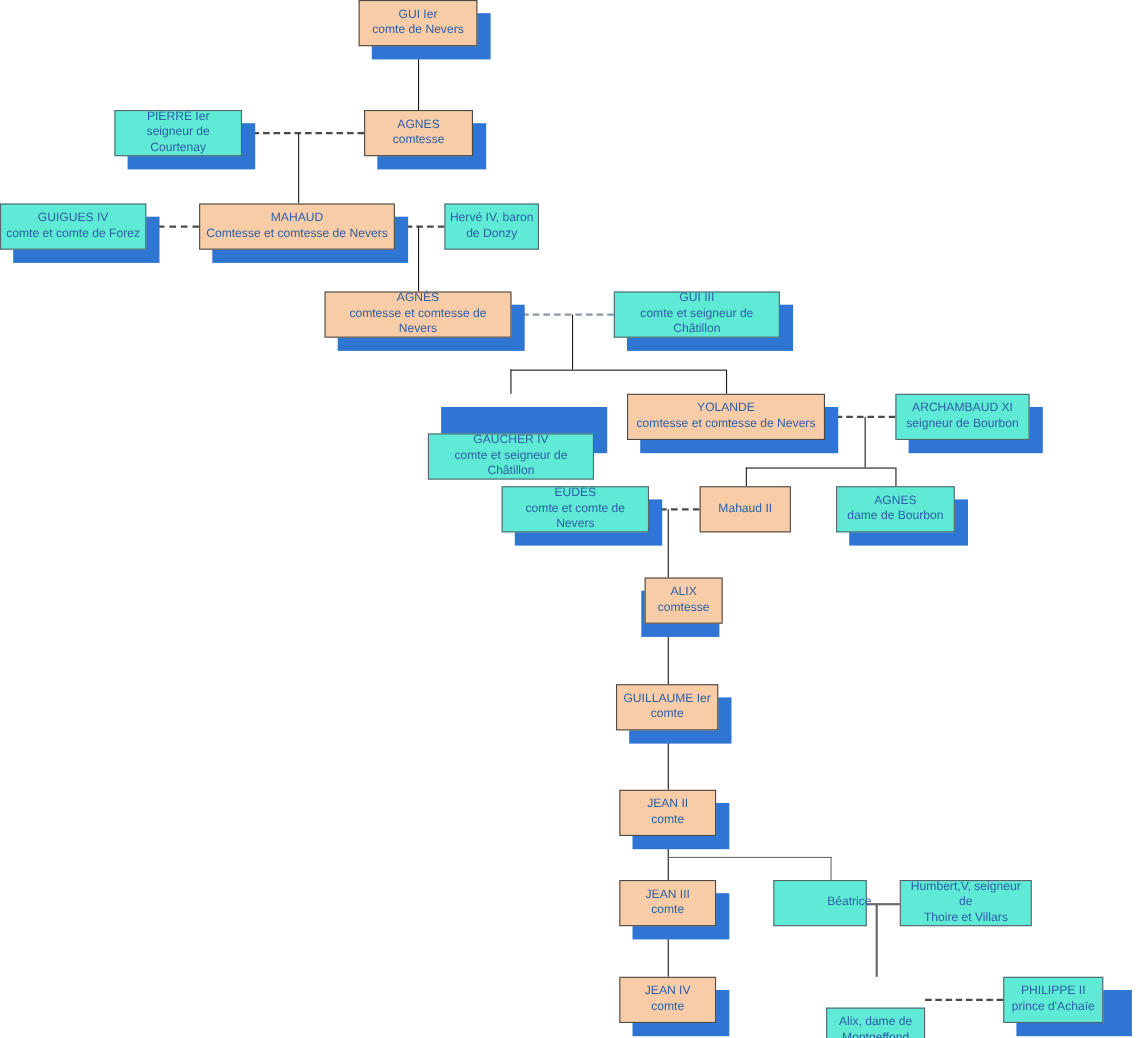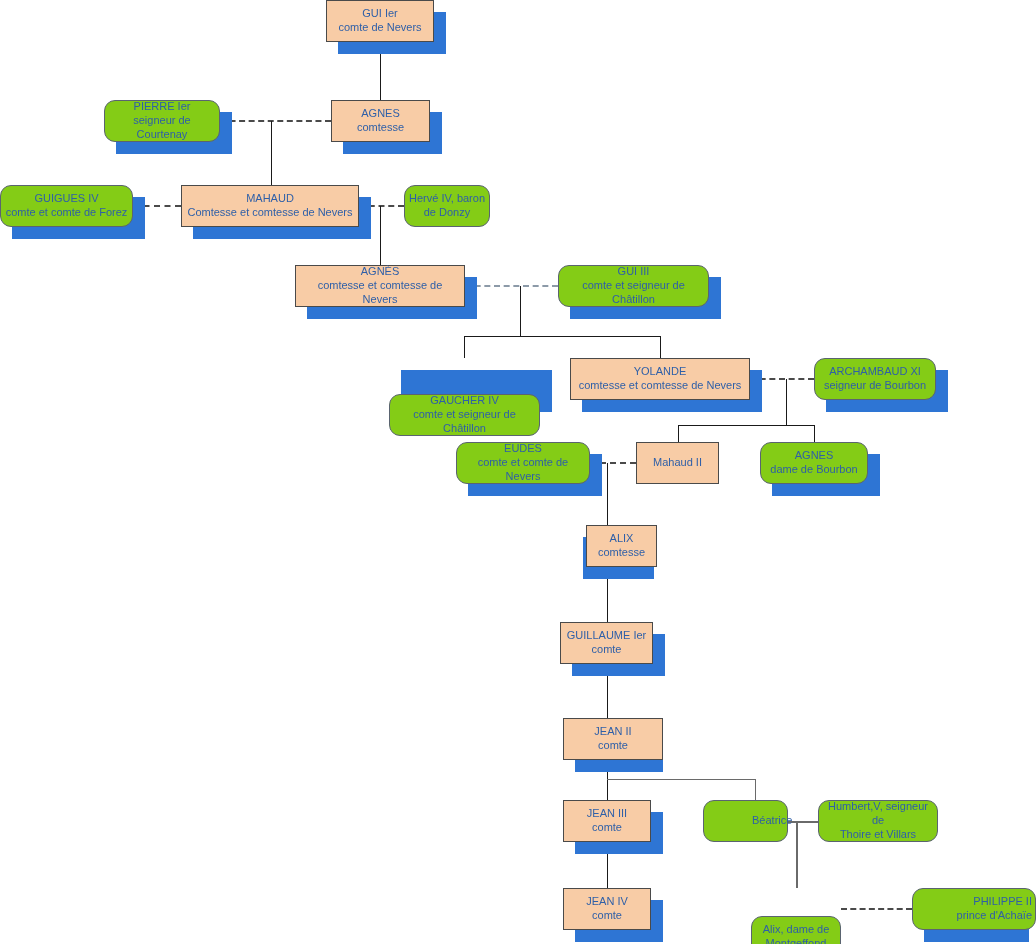--- a/index.html
+++ b/index.html
@@ -49,23 +49,22 @@
     line-height: 1.25;
     font-size: 11px;
     color: #2E5FA8;
     padding: 2px 3px;
   }
   .node.peach {
     background: #F8CCA6;
     border-color: #4a4a4a;
   }
   .node.blue {
-    background: #84cc16;
+    background: #5eead4;
     border-color: #5a6470;
-    border-radius: 11px;
   }
   .node .lbl { display: block; width: 100%; }
   .node .l1 { display:block; }
   .node .l2 { display:block; }
 </style>
 </head>
 <body>
 
 <div id="chart">
 
@@ -229,21 +228,21 @@
           <span class="l1">ALIX</span>
           <span class="l2">comtesse</span>
         </span>
       </div>
       <div class="node peach" style="left: 560px; top: 622px; width: 93px; height: 42px;">
         <span class="lbl">
           <span class="l1">GUILLAUME Ier</span>
           <span class="l2">comte</span>
         </span>
       </div>
-      <div class="node peach" style="left: 563px; top: 718px; width: 100px; height: 42px;">
+      <div class="node peach" style="left: 563px; top: 718px; width: 88px; height: 42px;">
         <span class="lbl">
           <span class="l1">JEAN II</span>
           <span class="l2">comte</span>
         </span>
       </div>
       <div class="node peach" style="left: 563px; top: 800px; width: 88px; height: 42px;">
         <span class="lbl">
           <span class="l1">JEAN III</span>
           <span class="l2">comte</span>
         </span>
@@ -264,21 +263,21 @@
           <span class="l1">JEAN IV</span>
           <span class="l2">comte</span>
         </span>
       </div>
       <div class="node blue" style="left: 751px; top: 888px; width: 90px; height: 42px; margin-top: 28px;">
         <span class="lbl">
           <span class="l1">Alix, dame de</span>
           <span class="l2">Montgeffond</span>
         </span>
       </div>
-      <div class="node blue" style="left: 912px; top: 888px; width: 124px; height: 42px; text-align: right;">
+      <div class="node blue" style="left: 912px; top: 888px; width: 91px; height: 42px;">
         <span class="lbl">
           <span class="l1">PHILIPPE II</span>
           <span class="l2">prince d'Achaïe</span>
         </span>
       </div>
     </div>
 
 </div>
 
 </body></html>

